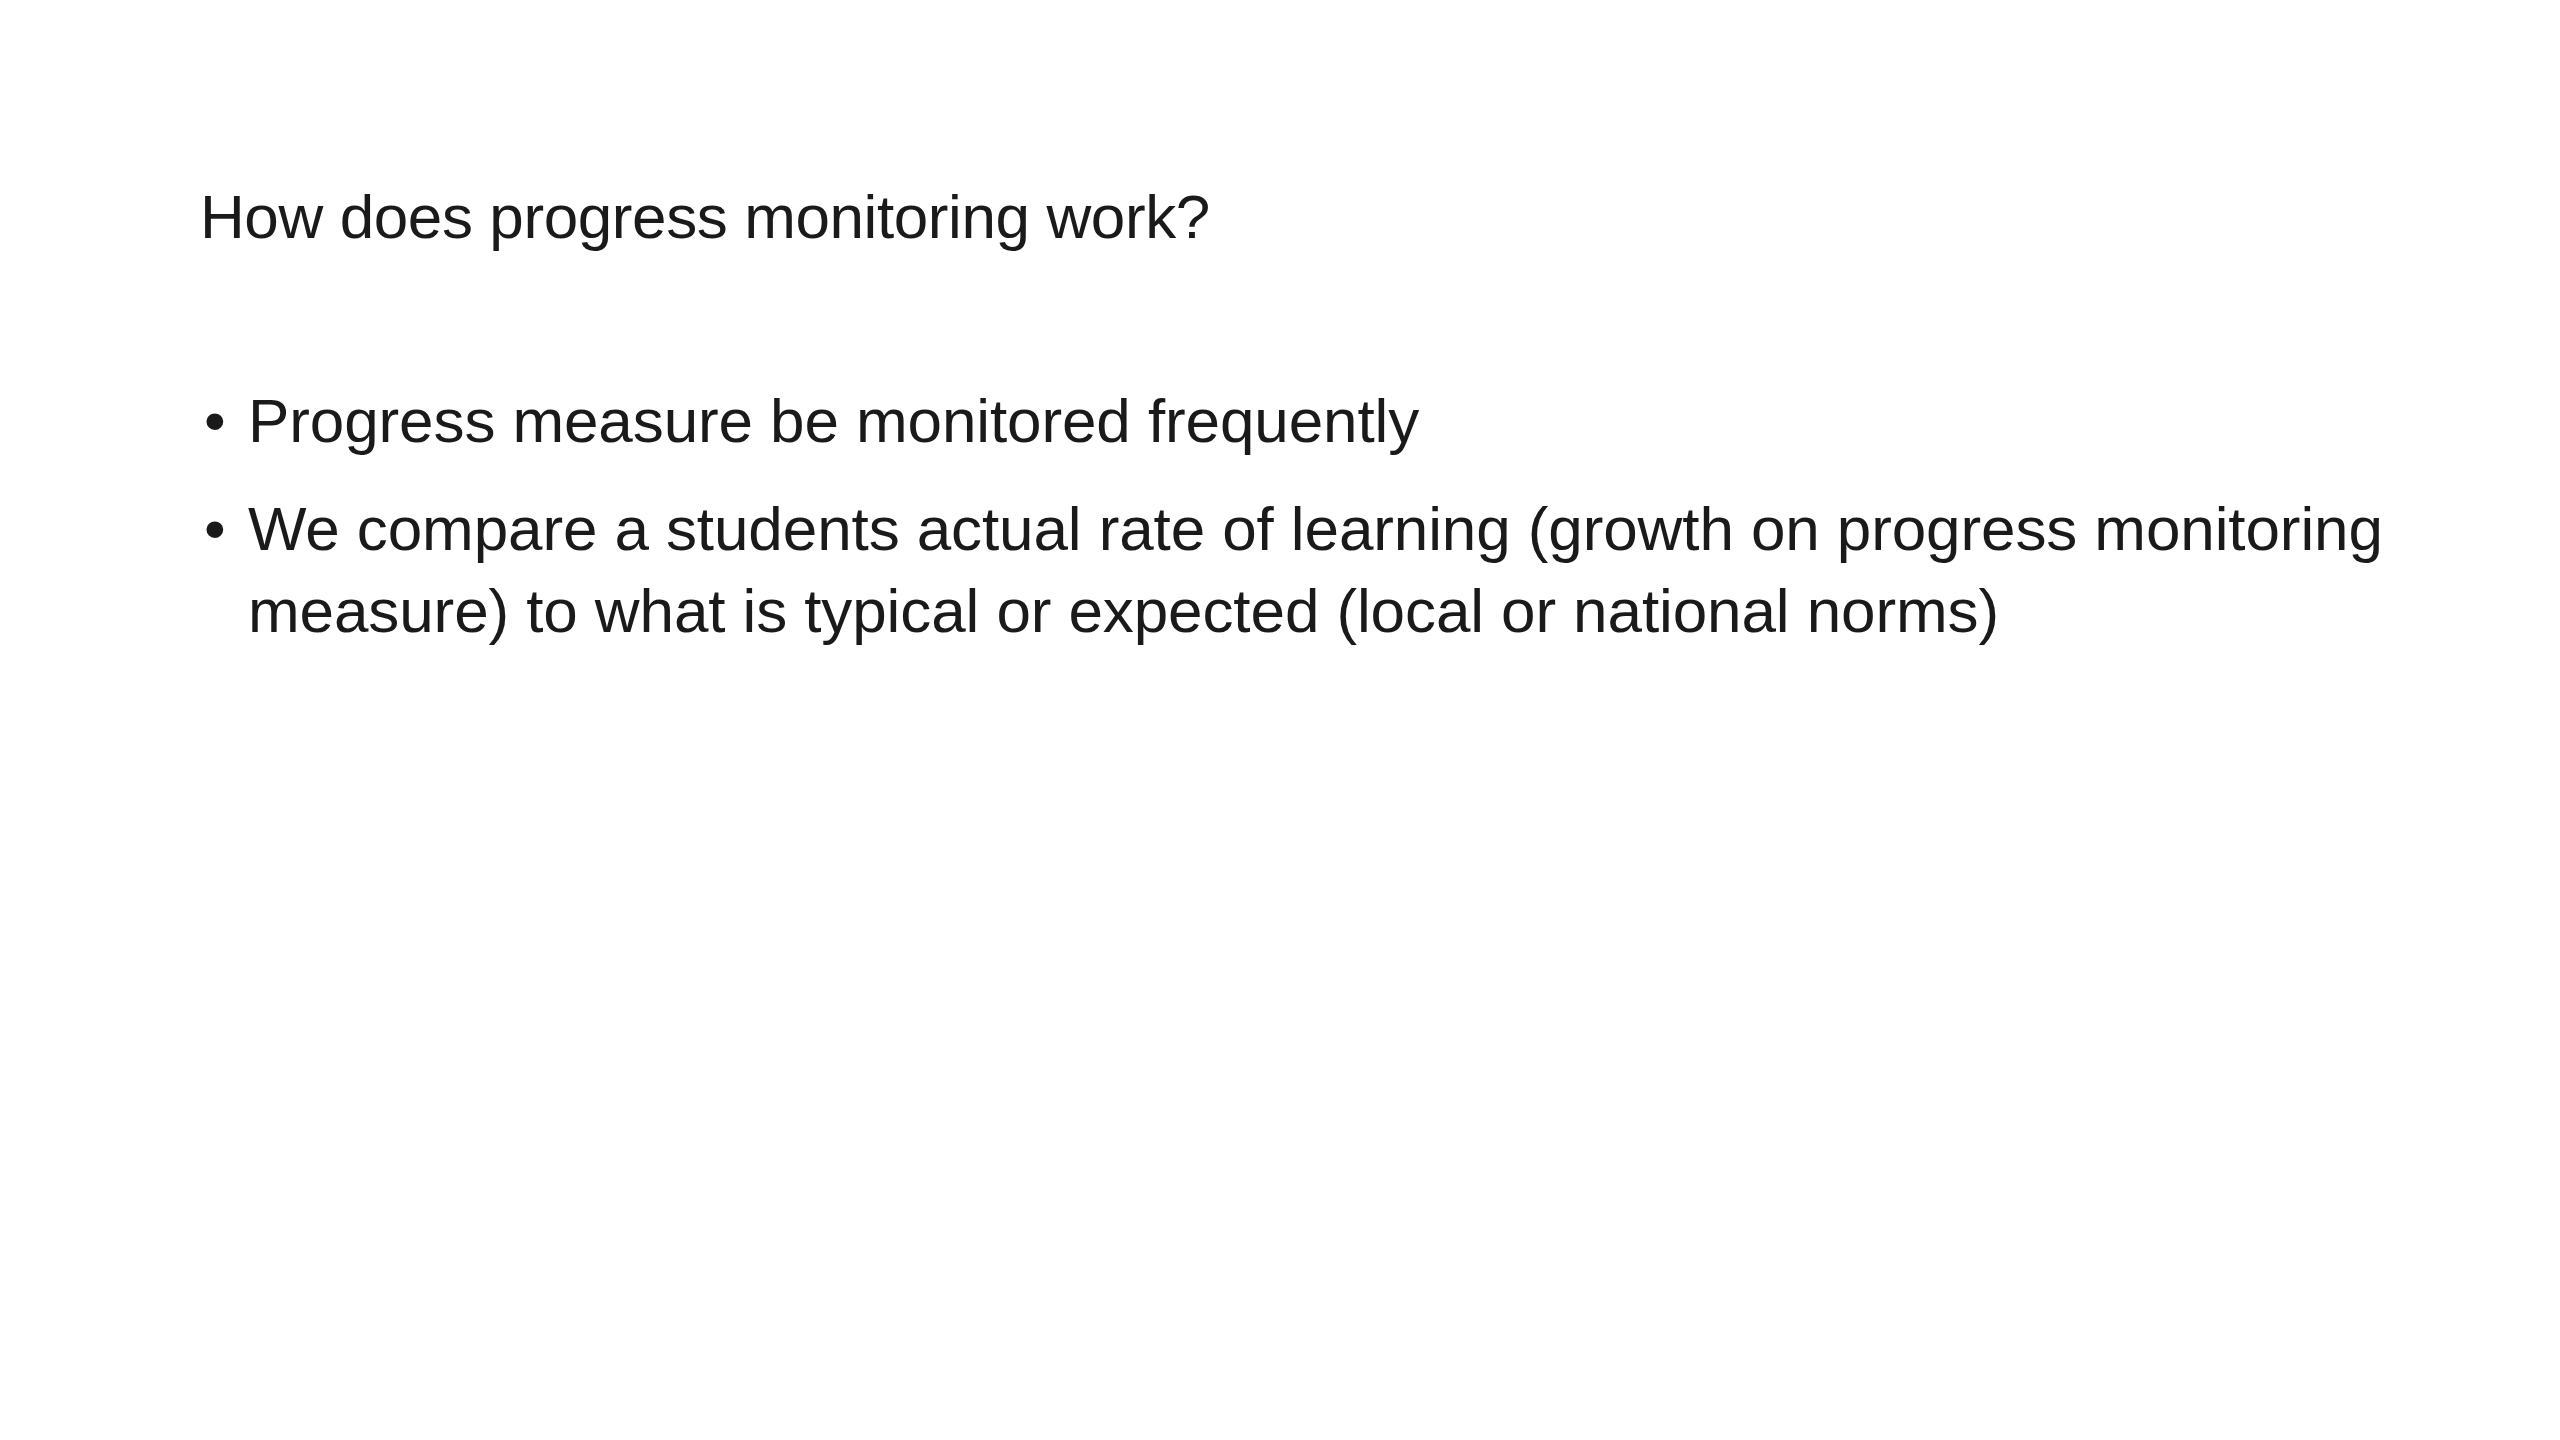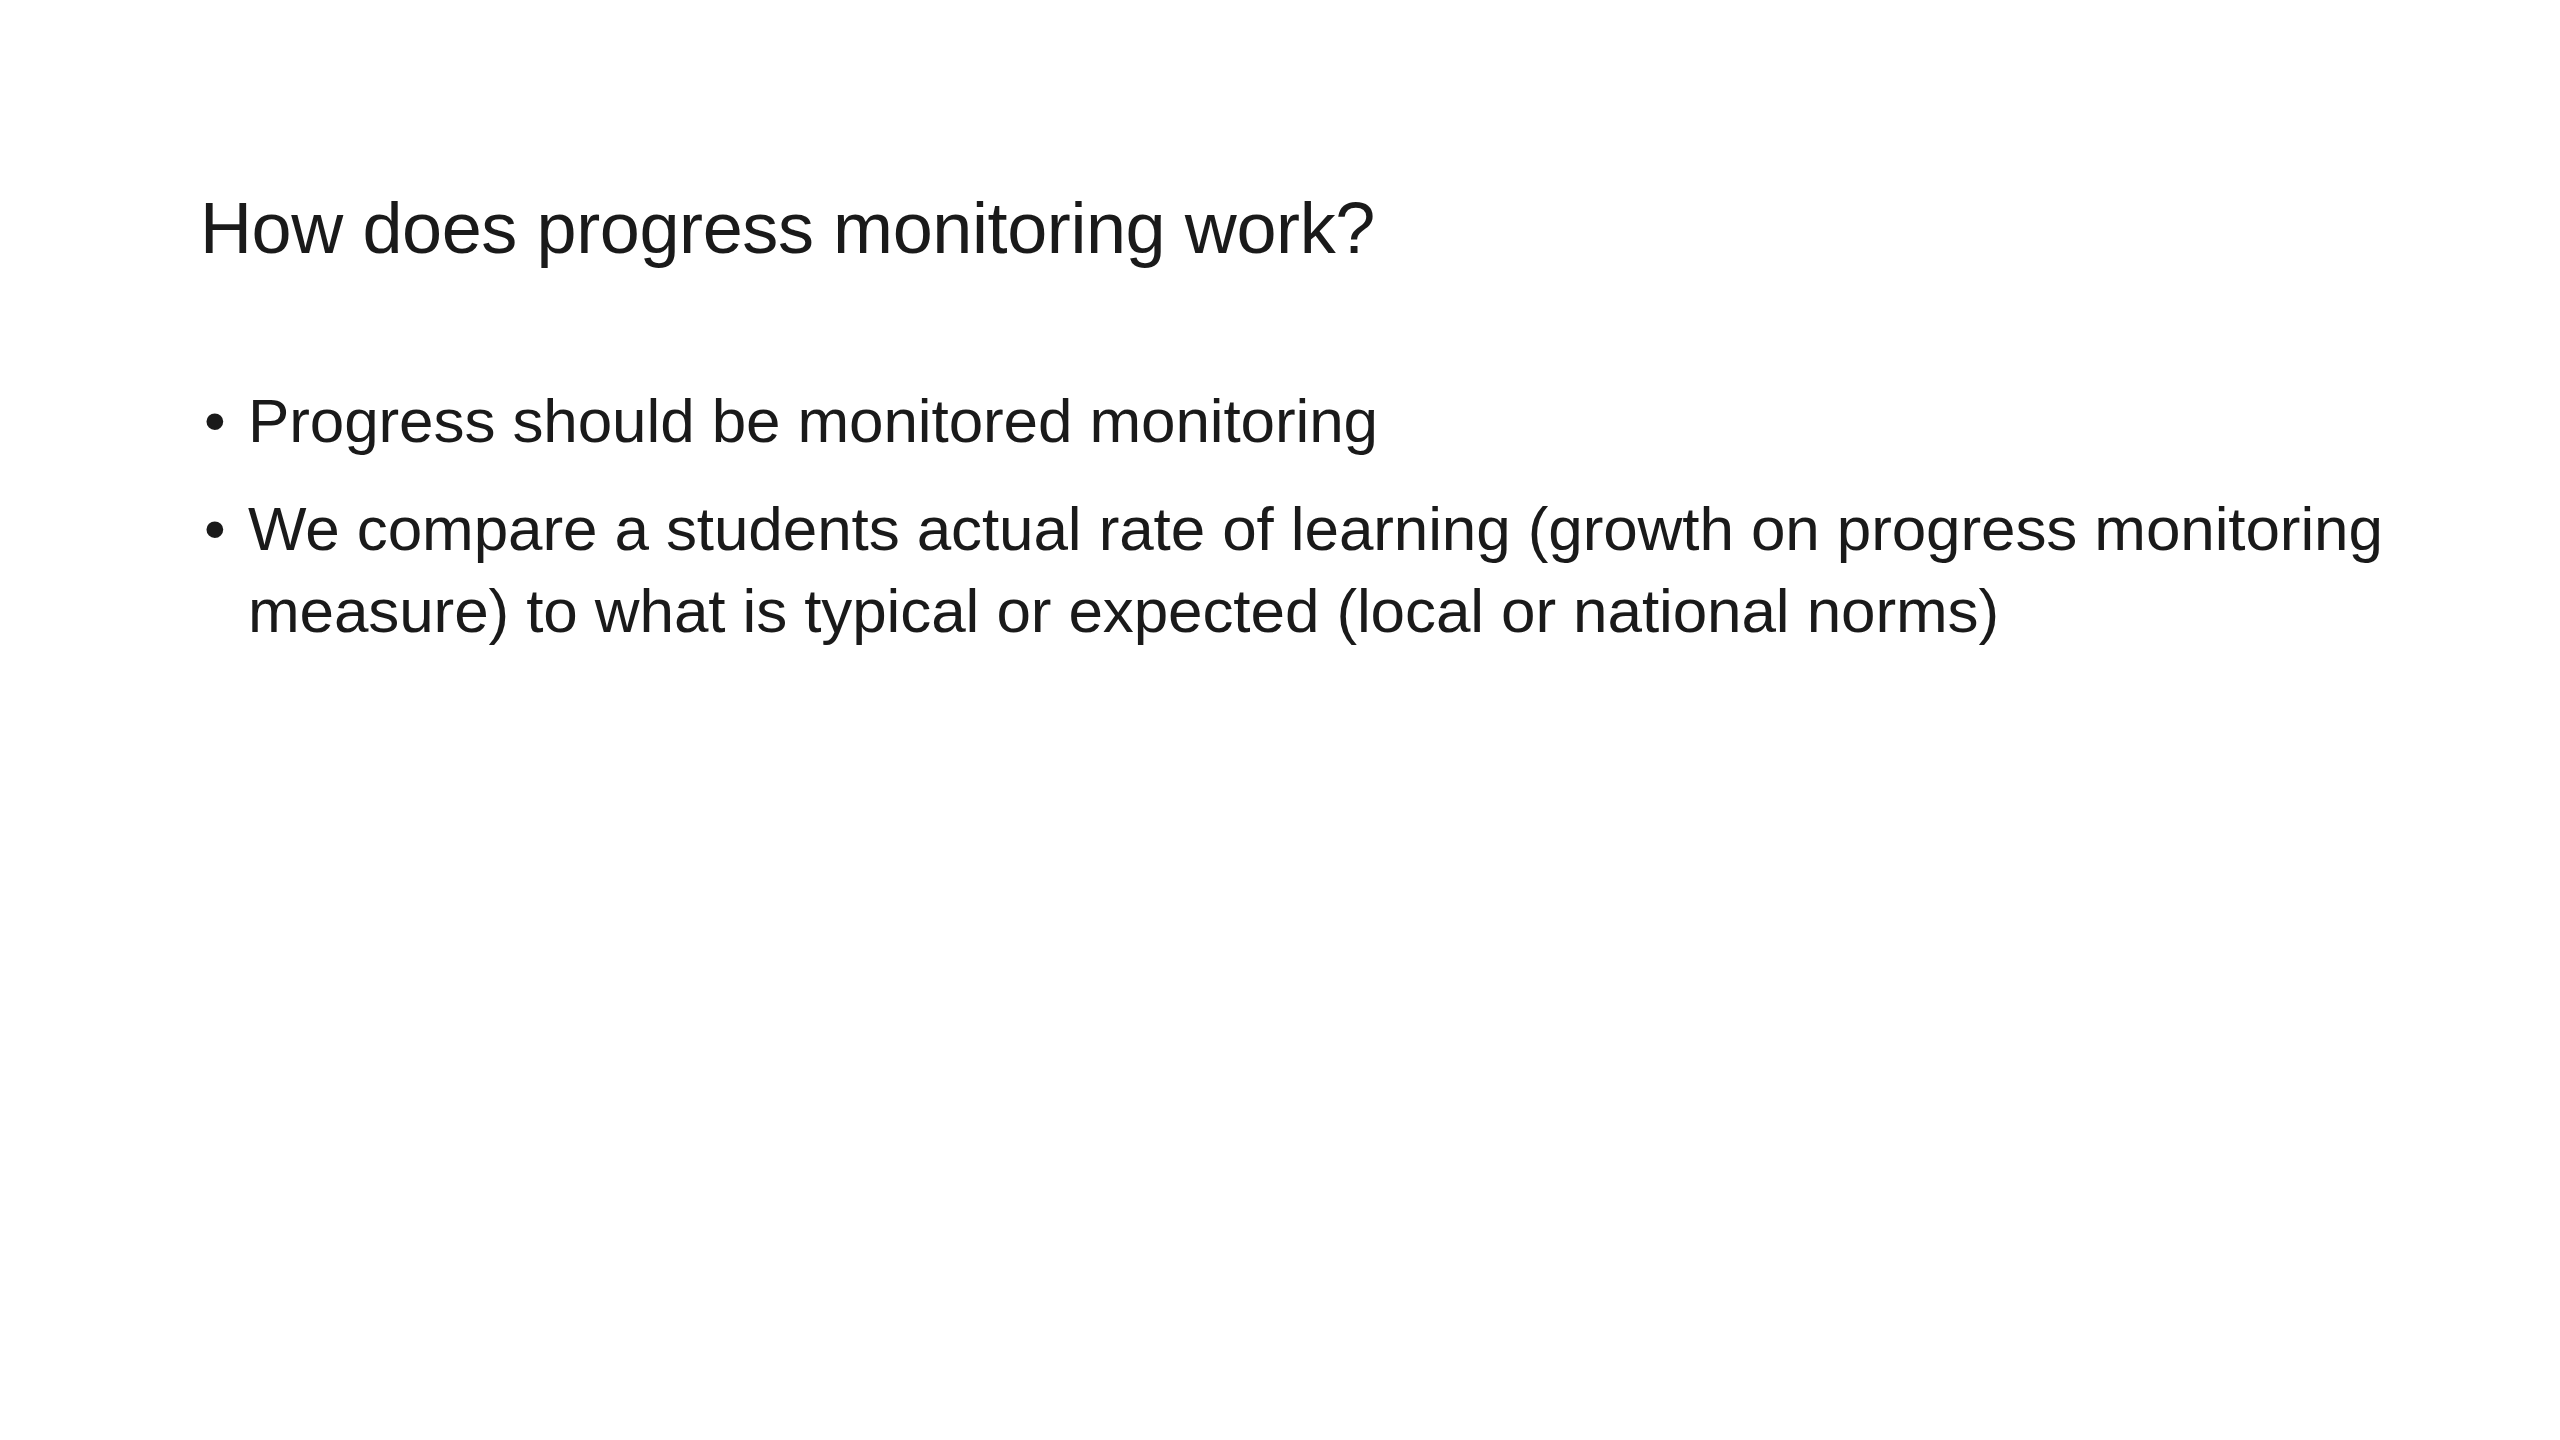--- a/index.html
+++ b/index.html
@@ -16,21 +16,21 @@
     height: 1440px;
     background: #ffffff;
     overflow: hidden;
   }
   #slide-title {
     position: absolute;
     left: 200px;
     top: 140px;
     width: 2180px;
     font-family: "Liberation Sans", sans-serif;
-    font-size: 72px;
+    font-size: 62px;
     font-weight: 400;
     line-height: 1.12;
     color: #1a1a1a;
     letter-spacing: -0.4px;
     white-space: nowrap;
   }
   #body-placeholder {
     position: absolute;
     left: 200px;
     top: 380px;
@@ -72,21 +72,21 @@
 
 <div id="slide">
 
   <h1 id="slide-title">How does progress monitoring work?</h1>
 
   <div id="body-placeholder">
     <ul class="bullets">
 
       <li>
         <span class="bullet-marker">•</span>
-        <span class="bullet-text">Progress should be monitored monitoring</span>
+        <span class="bullet-text">Progress measure be monitored frequently</span>
       </li>
 
       <li>
         <span class="bullet-marker">•</span>
         <span class="bullet-text">We compare a students actual rate of learning (growth on progress monitoring measure) to what is typical or expected (local or national norms)</span>
       </li>
 
     </ul>
   </div>
 

